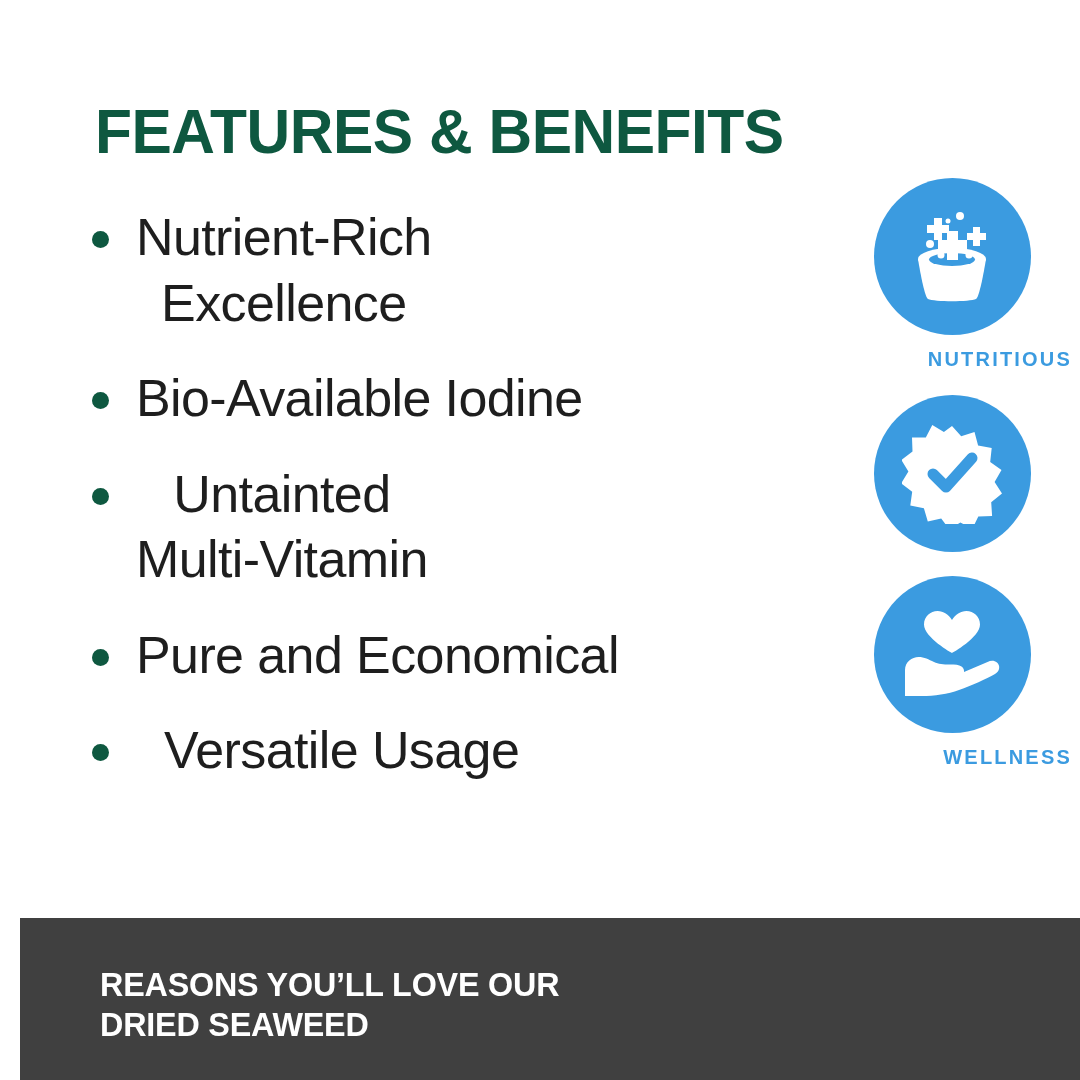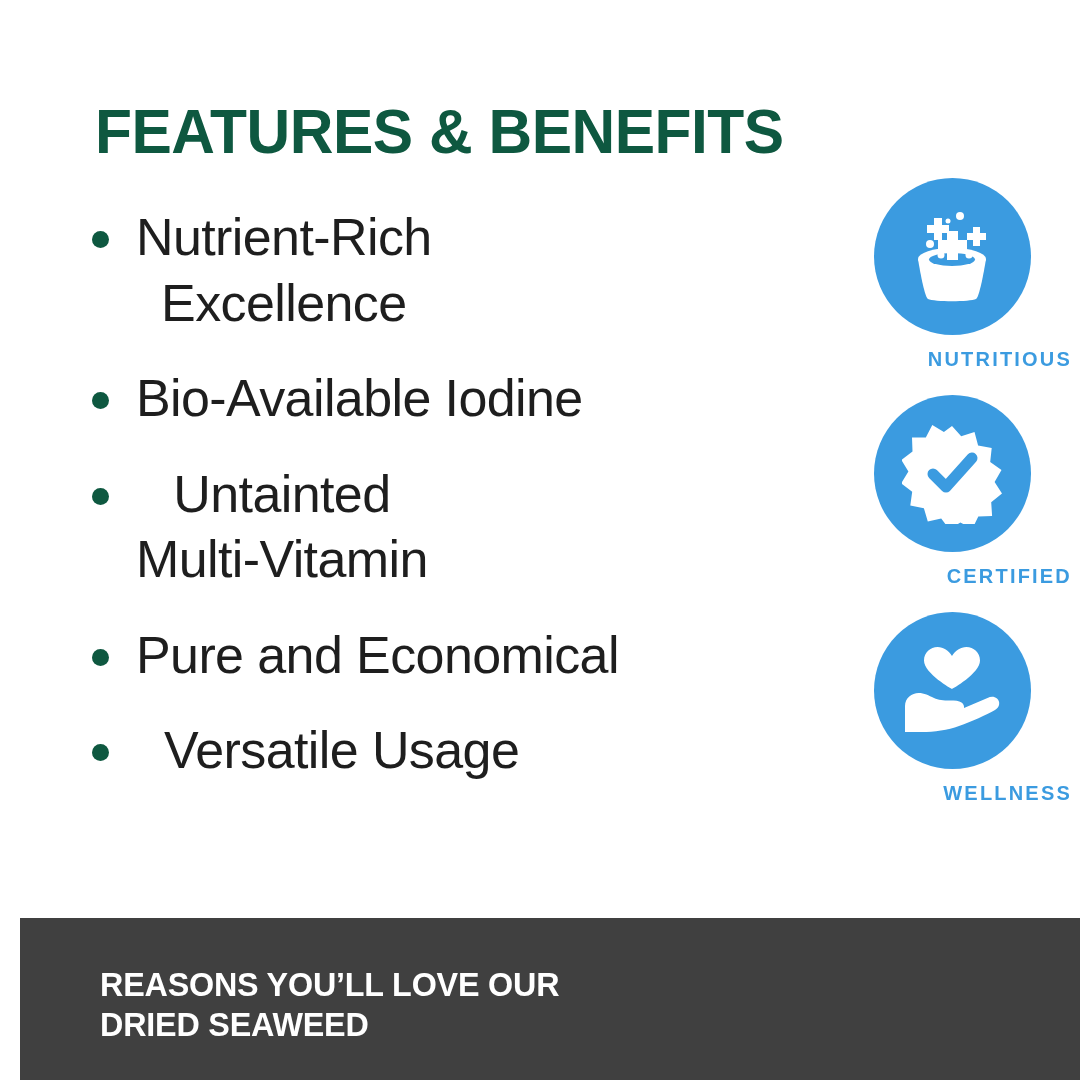--- a/index.html
+++ b/index.html
@@ -199,21 +199,20 @@
       <div class="badge-circle">
         <span>
           <svg width="100" height="100" viewBox="0 0 100 100">
 
             <polygon fill="#ffffff" points="50,2 59.2,12.2 72.5,8.1 76.1,21.5 89.7,24.1 88.2,37.9 99.5,45.9 92.6,58 100,69.4 89.2,78.2 90.1,92 76.3,92.6 70.2,105 58.4,98.4 47.5,105.5 39.2,94.5 25.8,97.6 21.9,84.3 8.3,81.4 10.2,67.7 -0.8,59.4 6.4,47.5 -0.6,35.9 10.5,27.5 10.0,13.6 23.8,13.4 30.3,1.1 41.9,8.0"></polygon>
 
             <path d="M31 50 L44 63 L70 34" fill="none" stroke="#3B9BE0" stroke-width="11" stroke-linecap="round" stroke-linejoin="round"></path>
           </svg>
         </span>
       </div>
-      <div class="badge-label">CERTIFIED</div>
     </div>
 
     <div class="badge">
       <div class="badge-circle">
         <span>
           <svg width="100" height="90" viewBox="0 0 100 90">
             <g fill="#ffffff">
 
               <path d="M50 43 C50 43 22 27.5 22 14.5 C22 6.5 28.4 1 35.6 1 C41.5 1 46.6 4.7 50 10 C53.4 4.7 58.5 1 64.4 1 C71.6 1 78 6.5 78 14.5 C78 27.5 50 43 50 43 Z"></path>
 

